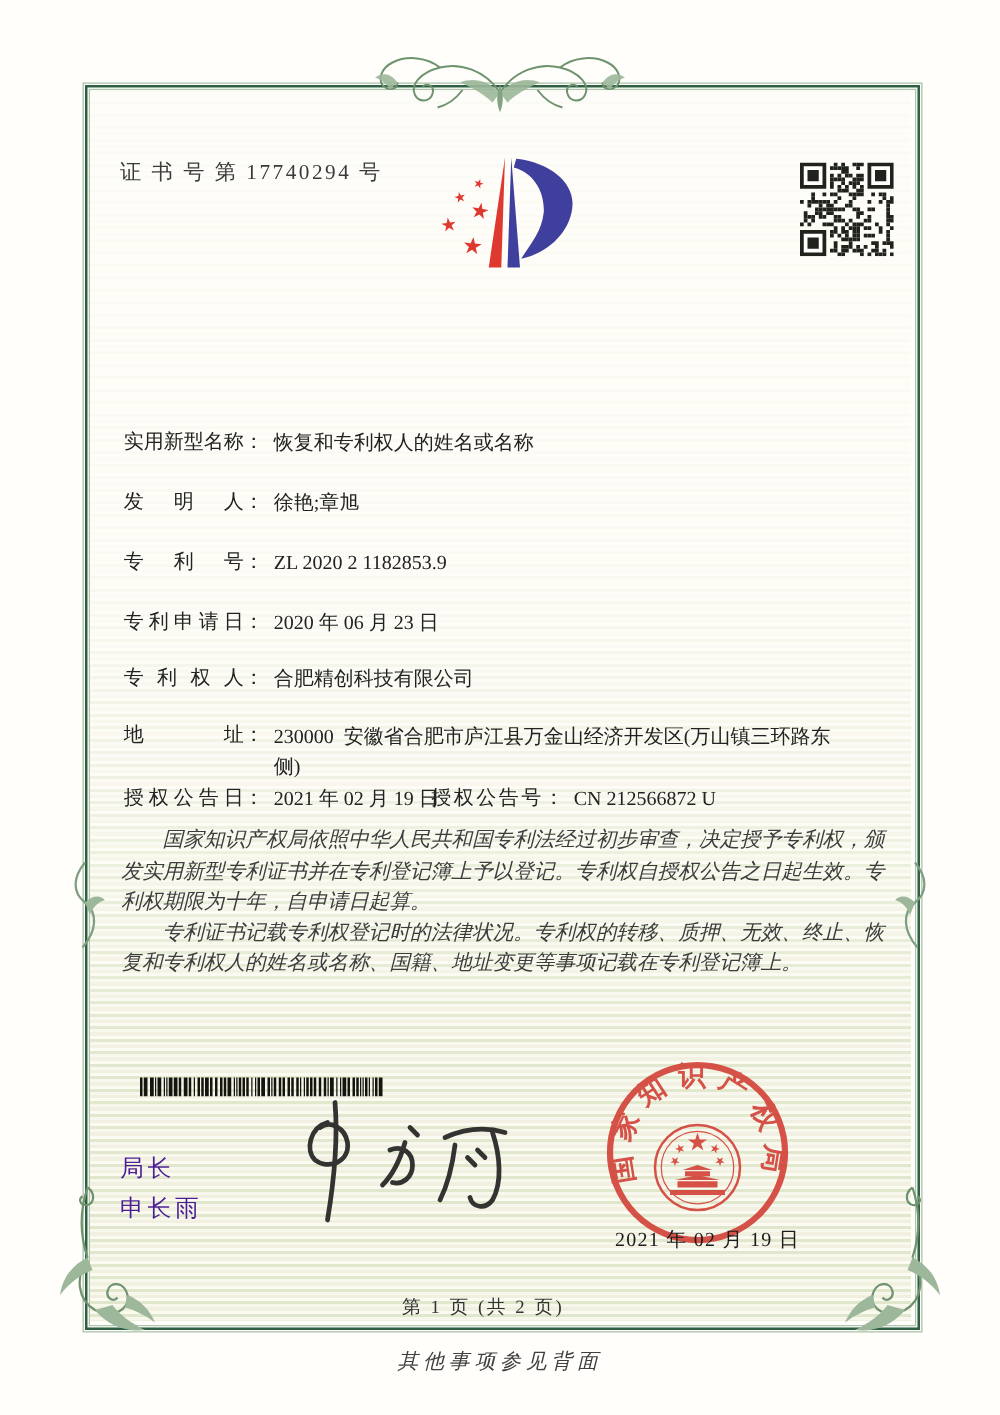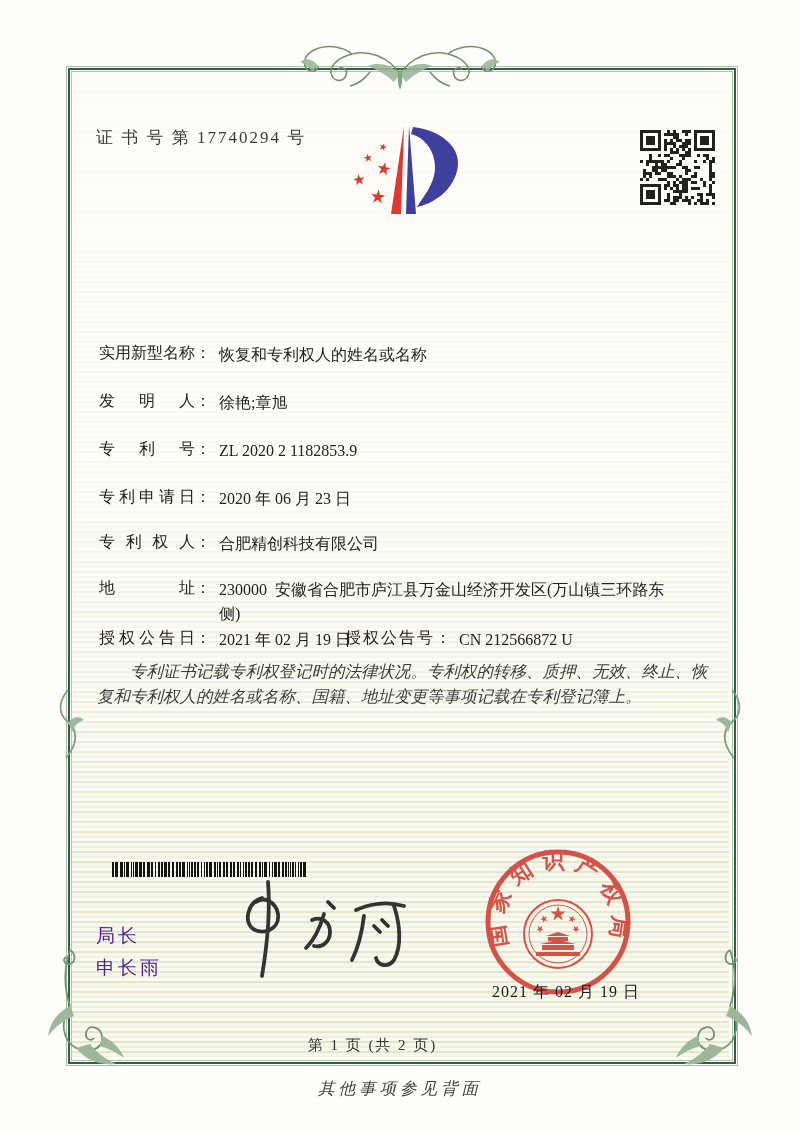--- a/index.html
+++ b/index.html
@@ -26,21 +26,21 @@
   .paras{left:97px;top:660px;width:612px;font-size:16.5px;line-height:24.5px;color:#3c3c3c;
          font-style:italic;}
   .paras p{margin:0;text-indent:2em;}
   .barcode{left:112px;top:862px;width:198px;height:15px;display:flex;align-items:stretch;}
   .barcode div{background:#15150f;}
   .signer{left:96px;top:920px;font-family:"Liberation Sans","DejaVu Sans",sans-serif;
           font-size:19px;color:#4c1d95;letter-spacing:3px;line-height:32px;}
   .sig-svg{left:228px;top:876px;}
   .seal-svg{left:478px;top:842px;}
   .seal-date{left:492px;top:982px;font-size:16px;letter-spacing:1px;color:#1c1c1c;}
-  .page-no{left:0;top:1036px;width:745px;text-align:center;font-size:15px;letter-spacing:2px;color:#333;}
+  .page-no{left:0;top:1036px;width:745px;text-align:center;font-size:15px;letter-spacing:2px;color:#333;padding-left:14px;}
   .back-note{left:0;top:1078px;width:800px;text-align:center;font-size:16.5px;font-style:italic;
              letter-spacing:4px;color:#3f3f3f;}
   .orn{position:absolute;pointer-events:none;}
   svg text{font-family:"Liberation Serif","DejaVu Serif",serif;}
 </style>
 </head>
 <body>
 
 <div class="page">
 
@@ -374,20 +374,21 @@
         <i>公</i>
         <i>告</i>
         <i>日</i>
       </span><span class="fcolon">：</span><span class="fvalue">2021 年 02 月 19 日</span>
     <span class="pair2">
       <span class="plabel">授权公告号</span><span class="fcolon">：</span><span class="fvalue">CN 212566872 U</span>
     </span>
   </div>
 
   <div class="abs paras">
+    <p>国家知识产权局依照中华人民共和国专利法经过初步审查，决定授予专利权，颁发实用新型专利证书并在专利登记簿上予以登记。专利权自授权公告之日起生效。专利权期限为十年，自申请日起算。</p>
     <p>专利证书记载专利权登记时的法律状况。专利权的转移、质押、无效、终止、恢复和专利权人的姓名或名称、国籍、地址变更等事项记载在专利登记簿上。</p>
   </div>
 
   <div class="abs barcode" id="barcode">
       <div style="width: 2px; margin-right: 1px;"></div>
       <div style="width: 3px; margin-right: 2px;"></div>
       <div style="width: 3px; margin-right: 1px;"></div>
       <div style="width: 1px; margin-right: 1px;"></div>
       <div style="width: 3px; margin-right: 2px;"></div>
       <div style="width: 1px; margin-right: 1px;"></div>

